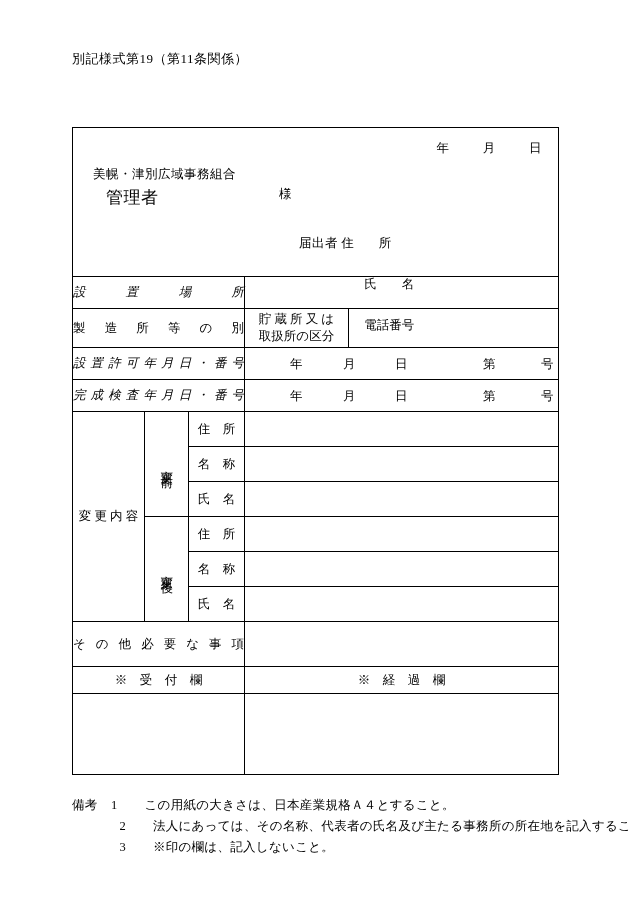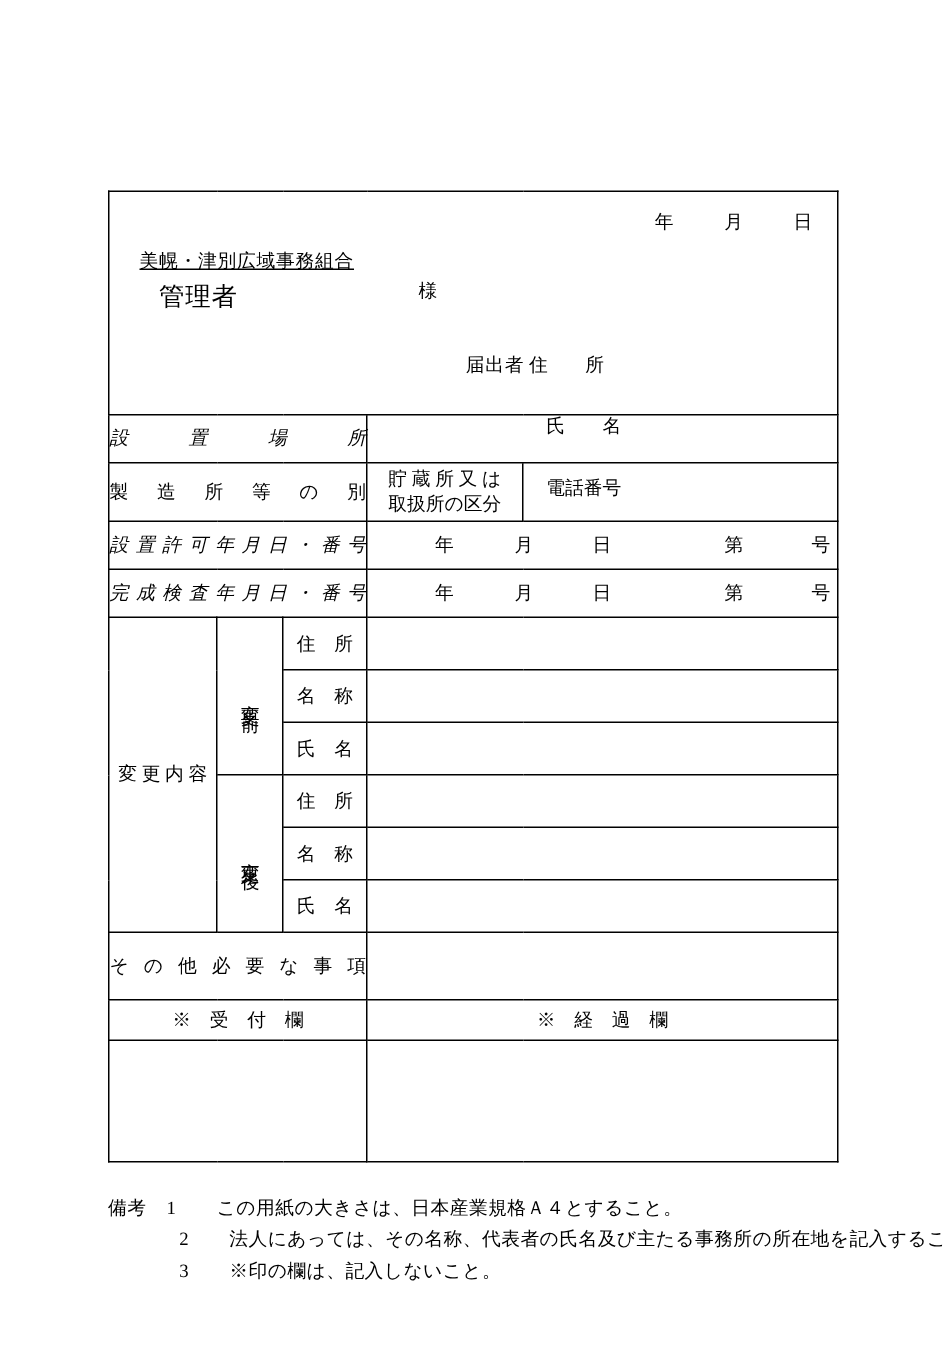--- a/index.html
+++ b/index.html
@@ -48,39 +48,37 @@
   table.main td {
     border: 1px solid #000000;
     font-size: 12.5px;
     padding: 0;
     vertical-align: middle;
   }
   
   .head-cell {
     height: 148px;
     position: relative;
-    text-align: center;
   }
   .date-line {
     position: absolute;
     right: 16px;
     top: 12px;
     font-size: 12.5px;
     letter-spacing: 0.5px;
   }
   .date-line span { display: inline-block; }
   .gap-a { width: 26px; }
   .gap-b { width: 26px; }
   .org {
     position: absolute;
     left: 20px;
     top: 38px;
     font-size: 12.5px;
     letter-spacing: 0.5px;
-    text-decoration: underline;
   }
   .org2 {
     position: absolute;
     left: 33px;
     top: 58px;
     font-size: 17px;
     letter-spacing: 0.5px;
   }
   .sama {
     position: absolute;
@@ -150,20 +148,21 @@
   .footer-note .n-row { white-space: nowrap; }
   .footer-note .num { display: inline-block; width: 30px; text-align: left; }
   .footer-note .ind2 { display: inline-block; width: 44px; }
   .recv-box { height: 80px; }
 </style>
 </head>
 <body>
 
 <div class="page">
 
+  <div class="form-no">別記様式第19（第11条関係）</div>
 
 
   <table class="main">
     <colgroup>
       <col style="width:72px">
       <col style="width:44px">
       <col style="width:56px">
       <col style="width:104px">
       <col style="width:210px">
     </colgroup>

